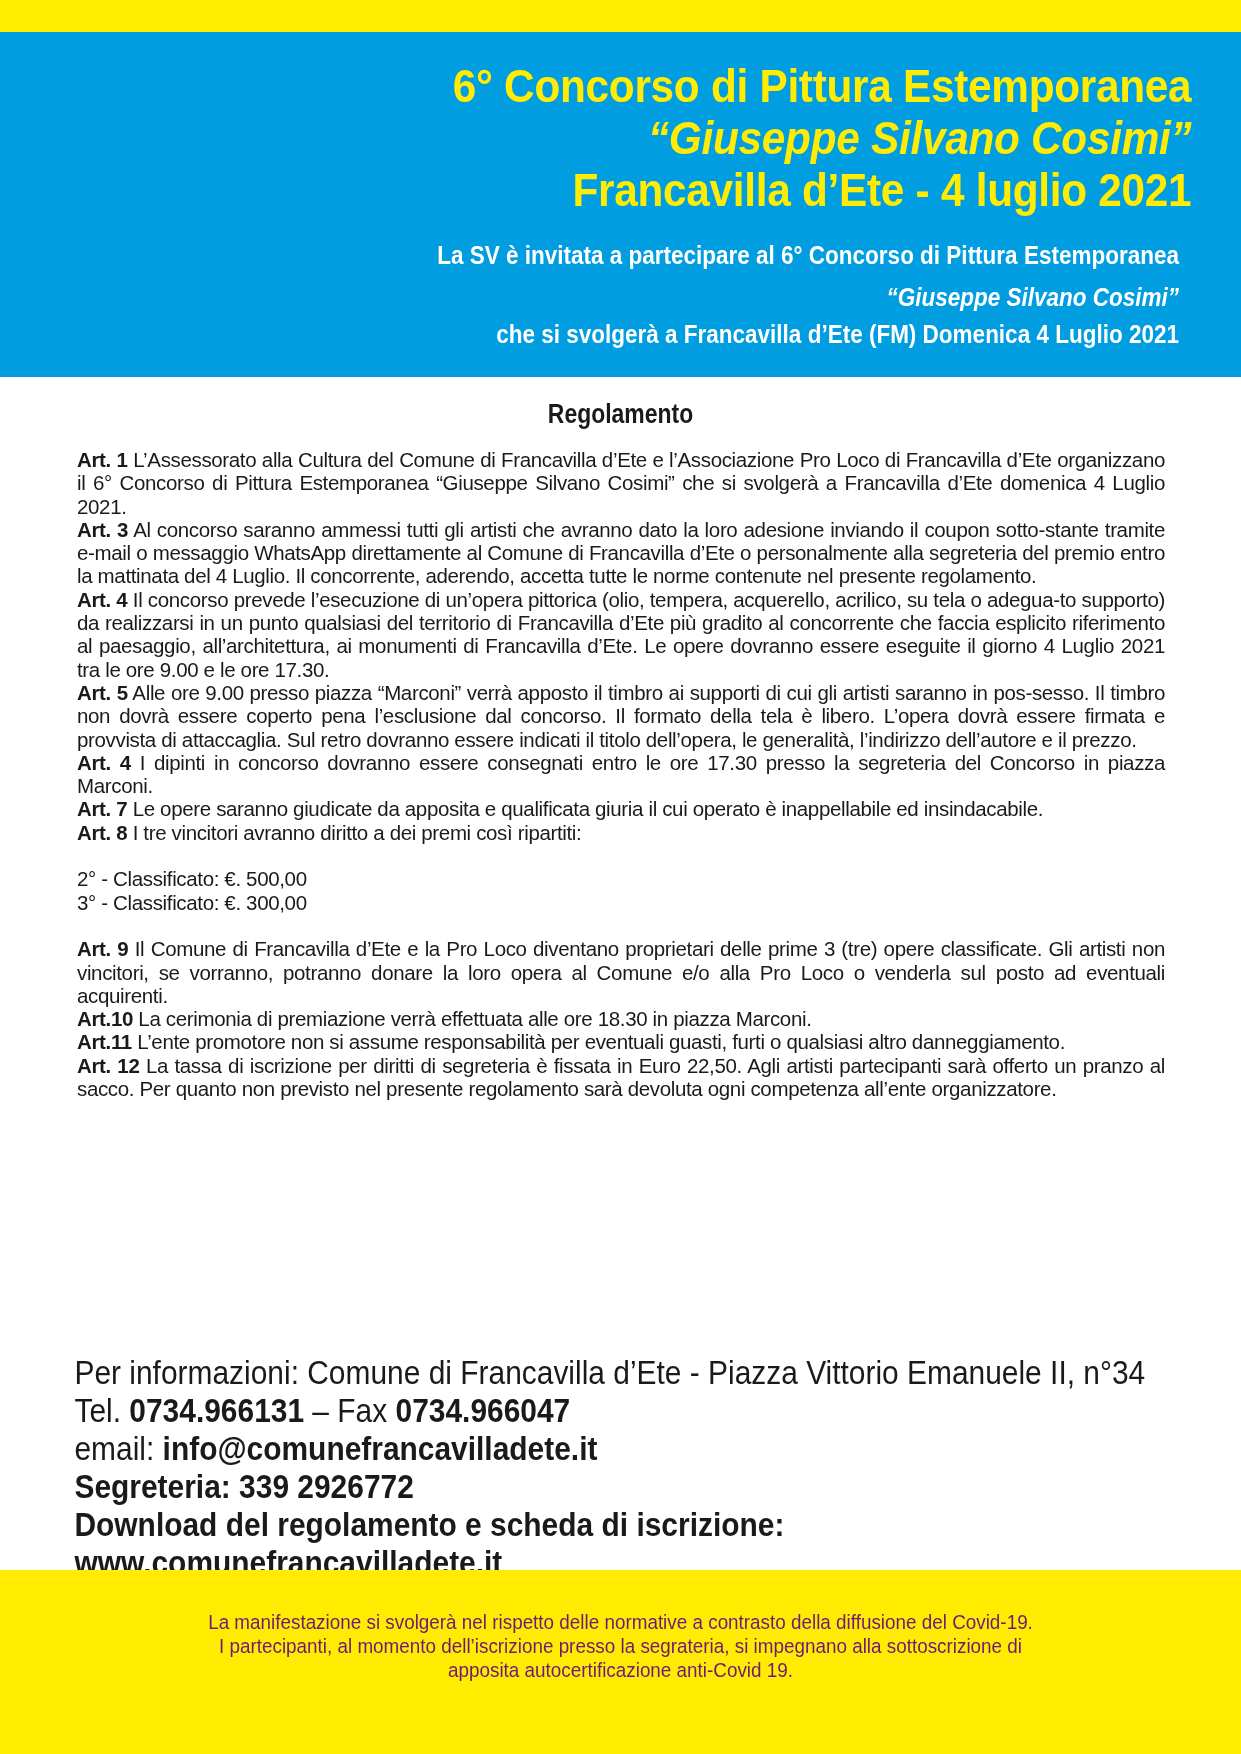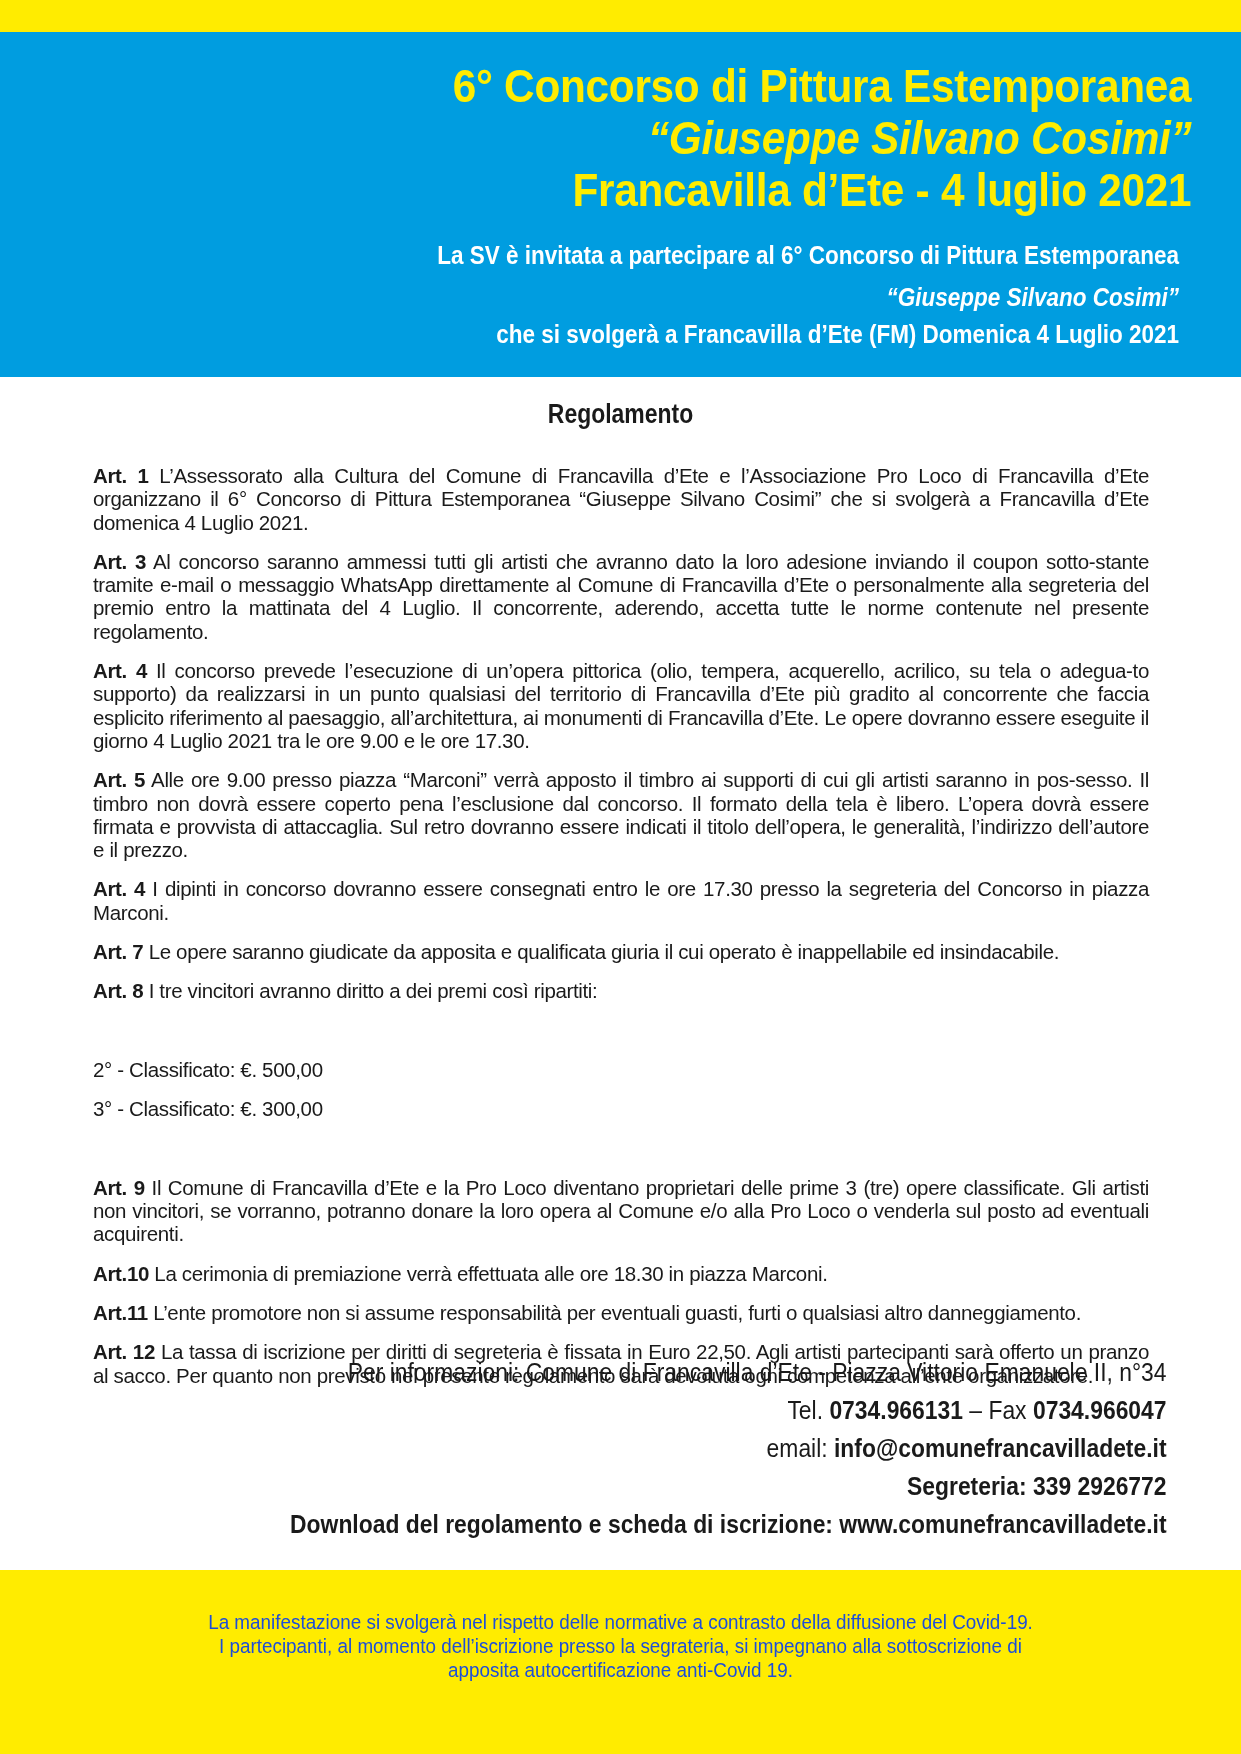--- a/index.html
+++ b/index.html
@@ -33,38 +33,38 @@
   .reg-title {
     position: absolute; left: 0; top: 398px; width: 1241px; text-align: center;
     font-weight: bold; font-size: 27px; line-height: 32px;
     transform: scaleX(0.85); transform-origin: center;
   }
   .rules {
     position: absolute; left: 77px; top: 448px; width: 1088px;
     font-size: 20.5px; line-height: 23.3px; text-align: justify;
     letter-spacing: -0.35px;
   }
-  .rules p { margin: 16px; }
+  .rules p { margin: 0; }
   .rules .art-num { font-weight: bold; }
   .rules .gap { height: 23.3px; }
 
   .info {
-    position: absolute; left: 0; top: 1353px; width: 1241px; text-align: right;
-    font-size: 26px; line-height: 38px;
+    position: absolute; left: 0; top: 1353px; width: 1241px; text-align: left;
+    font-size: 34px; line-height: 38px;
   }
   .info div { transform: scaleX(0.88); transform-origin: center; }
   .info .b { font-weight: bold; }
 
   .bottom-band {
     position: absolute; left: 0; top: 1570px; width: 1241px; height: 184px;
     background: #ffec00; text-align: center;
   }
   .covid {
     position: absolute; left: 0; top: 40px; width: 1241px;
-    font-size: 20.5px; line-height: 24px; color: #1d4ed8;
+    font-size: 20.5px; line-height: 24px; color: #701a75;
   }
   .covid div { transform: scaleX(0.92); transform-origin: center; }
 </style>
 </head>
 <body>
 
 <div class="top-band"></div>
 
 <header class="header">
   <div class="title t1">6° Concorso di Pittura Estemporanea</div>

